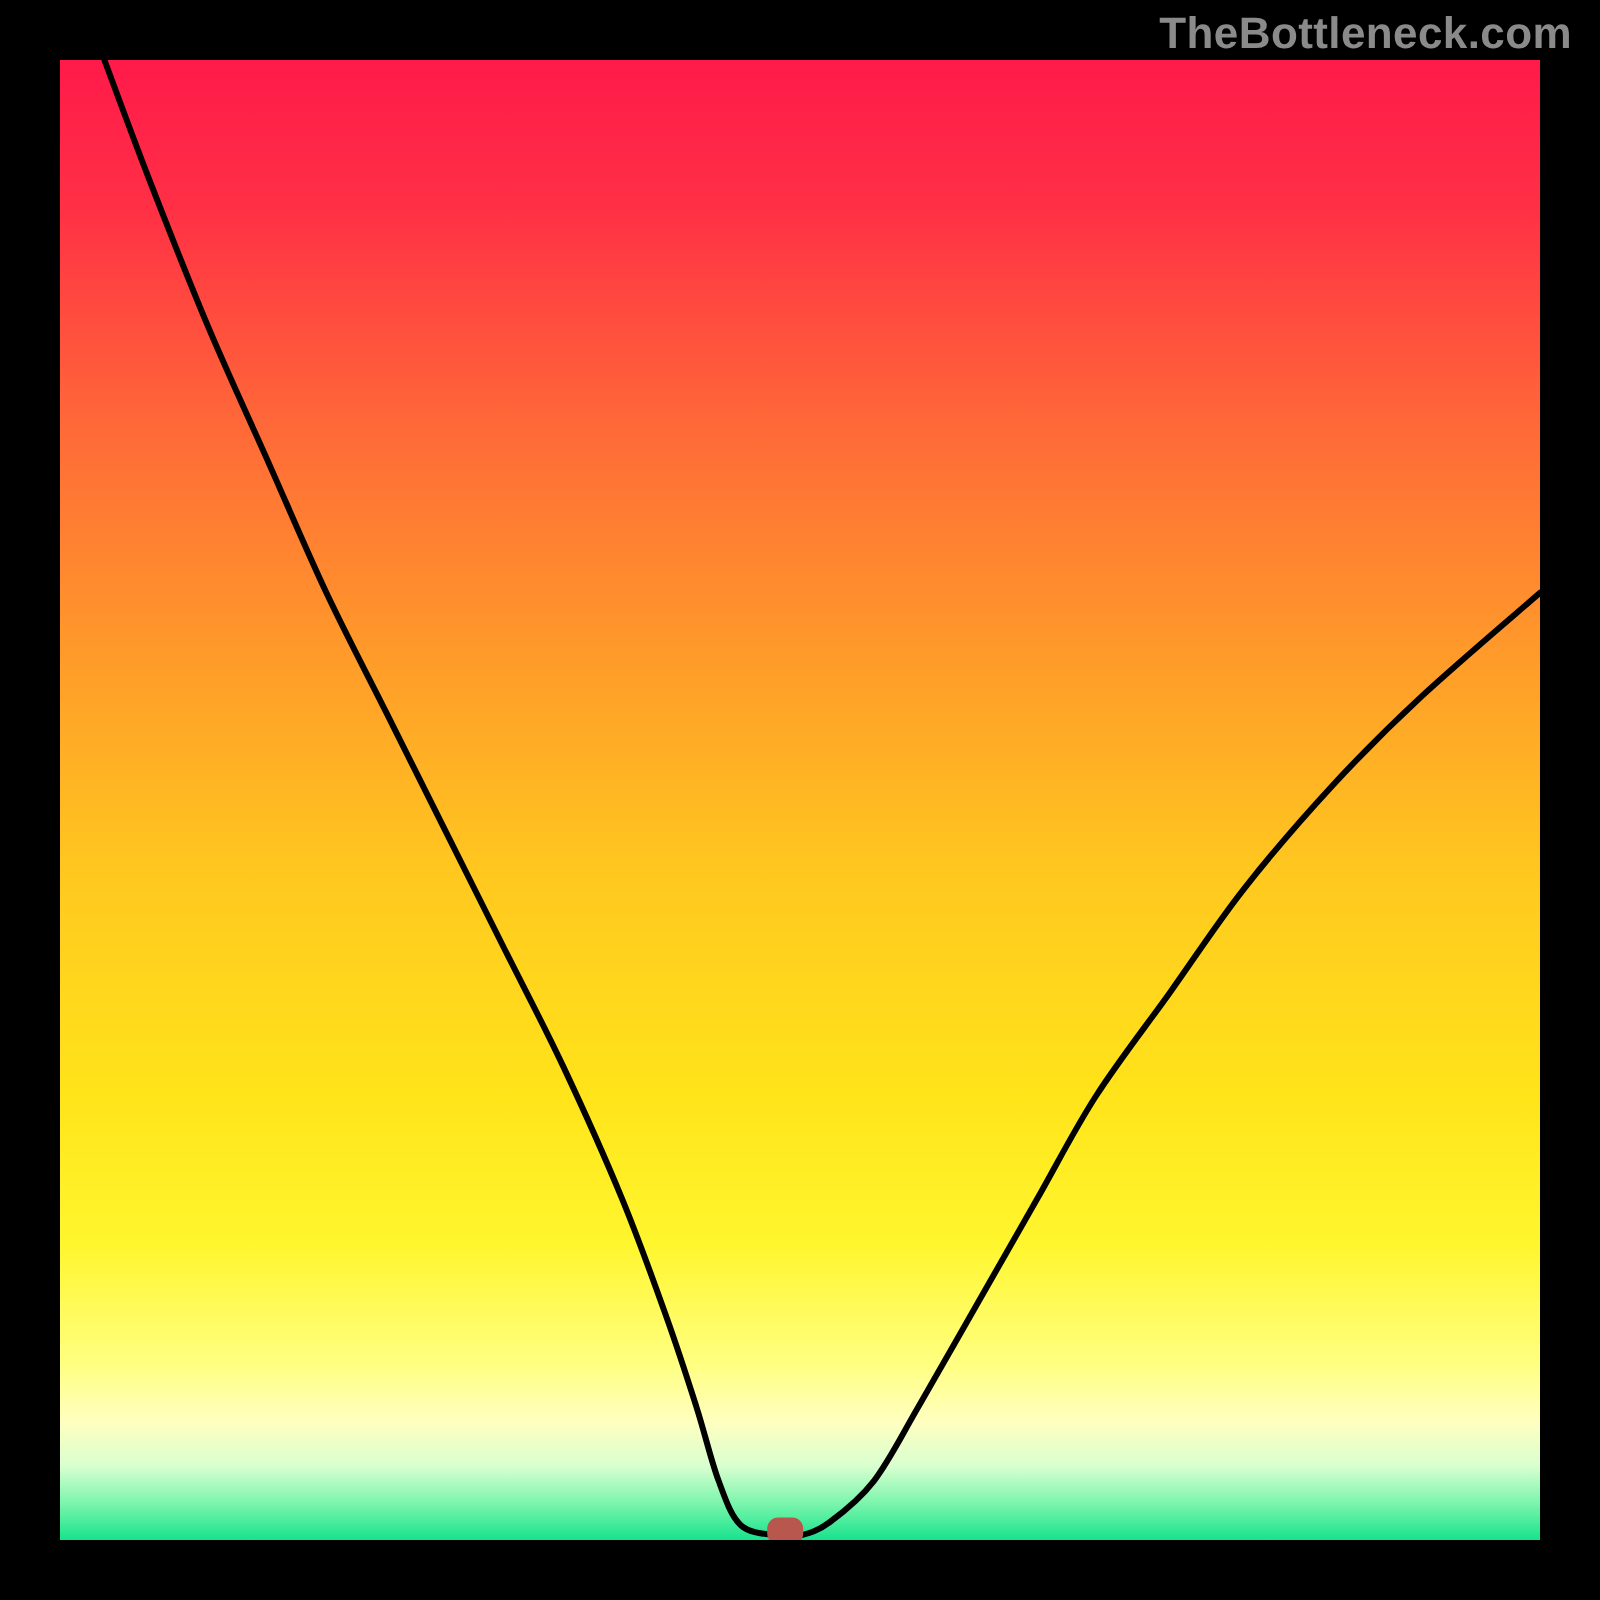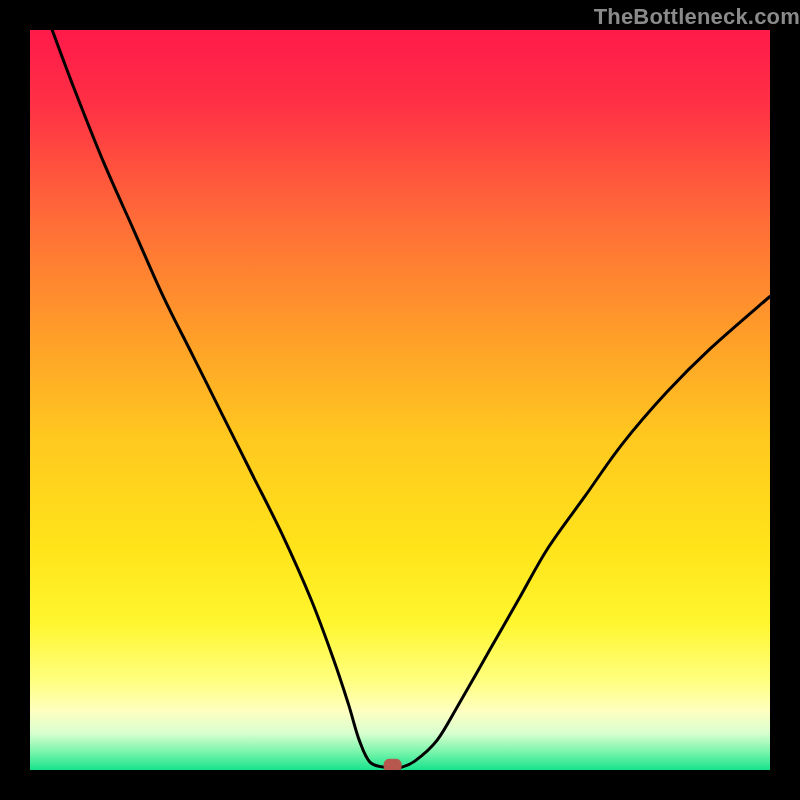--- a/index.html
+++ b/index.html
@@ -12,21 +12,21 @@
   }
   .frame {
     position: relative;
     width: 800px;
     height: 800px;
     background: #000;
   }
   .watermark {
     position: absolute;
     top: 4px;
-    right: 0;
+    right: 14px;
     font-family: Arial, Helvetica, sans-serif;
     font-size: 22px;
     font-weight: 600;
     color: #8a8a8a;
     letter-spacing: 0.2px;
     z-index: 5;
     user-select: none;
   }
   .plot {
     position: absolute;

